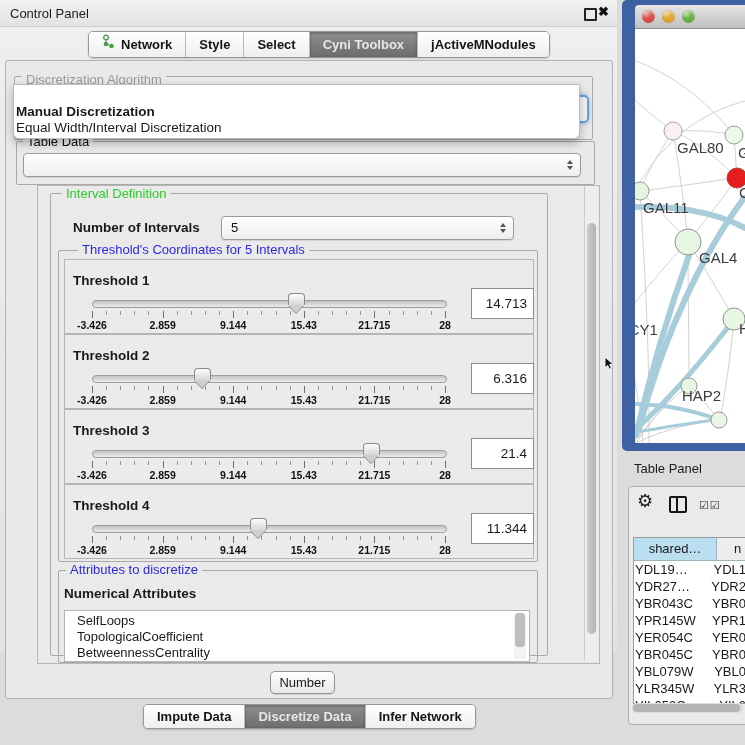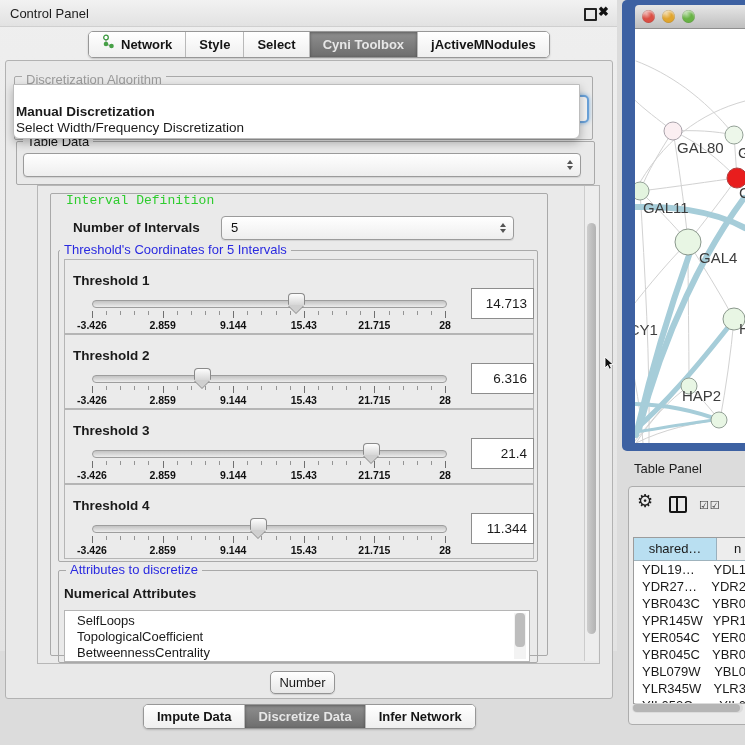--- a/index.html
+++ b/index.html
@@ -89,21 +89,21 @@
           border:1px solid #adadad;border-radius:4px 0 0 4px;}
   #tp-gear{position:absolute;left:8px;top:3px;font-size:18px;color:#1e1e1e;}
   #tp-split{position:absolute;left:40px;top:9px;width:14px;height:13px;border:2px solid #151515;border-radius:2px;}
   #tp-split:after{content:"";position:absolute;left:5px;top:0;width:2px;height:13px;background:#151515;}
   #tp-checks{position:absolute;left:70px;top:12px;font-size:11px;letter-spacing:1px;color:#2a2a2a;}
   #tp-table{position:absolute;left:4px;top:50px;width:112px;height:165px;background:#fff;border:1px solid #9c9c9c;overflow:hidden;}
   #tp-head{display:flex;height:22px;border-bottom:1px solid #9fb3bd;}
   .hc1{width:82px;background:#b9dff1;border-right:1px solid #9ab0bd;text-align:center;line-height:22px;font-size:13px;}
   .hc2{flex:1;background:#ededed;padding-left:17px;line-height:22px;font-size:13px;}
   .trow{display:flex;height:17px;}
-  .tc1{width:82px;padding-left:8px;line-height:17px;font-size:13px;white-space:nowrap;}
+  .tc1{width:82px;padding-left:1px;line-height:17px;font-size:13px;white-space:nowrap;}
   .tc2{flex:1;padding-left:10px;line-height:17px;font-size:13px;white-space:nowrap;}
   #tp-hscroll{position:absolute;left:3px;top:216px;width:111px;height:10px;border-radius:5px;background:#dcdcdc;}
   #tp-hscroll .thumb-h{position:absolute;left:1px;top:1px;width:107px;height:8px;border-radius:4px;background:#b5b5b5;}
   
   #cursor{position:absolute;left:604px;top:357px;z-index:9;}
 </style>
 </head>
 <body>
 
 <div id="stage">
@@ -159,41 +159,41 @@
 
     <div id="ghost-combo">
       <span class="arrows">
           <span class="arr-up"></span>
           <span class="arr-dn"></span>
         </span>
     </div>
 
     <div id="algo-popup">
       <div class="opt1">Manual Discretization</div>
-      <div class="opt2">Select Width/Frequency Discretization</div>
+      <div class="opt2">Equal Width/Interval Discretization</div>
     </div>
 
     <div id="scrollpane"></div>
     <div id="vscroll">
         <div class="thumb-v"></div>
       </div>
 
     <div class="group" style="left:50px;top:193px;width:496px;height:461px;"></div>
-    <span class="gtitle t-green" style="left:62px;top:194px;background:#eaeaea;font-family:Liberation Mono, monospace;">Interval Definition</span>
+    <span class="gtitle t-green" style="left:62px;top:187px;background:#eaeaea;">Interval Definition</span>
     <span style="position:absolute;left:73px;top:220px;font-weight:bold;font-size:13.5px;">Number of Intervals</span>
     <div class="combo" style="left:221px;top:216px;width:291px;height:22px;">
       <span class="cval">5</span>
       <span class="arrows">
           <span class="arr-up"></span>
           <span class="arr-dn"></span>
         </span>
     </div>
 
     <div class="group" style="left:58px;top:250px;width:478px;height:310px;"></div>
-    <span class="gtitle t-blue" style="left:60px;top:243px;background:#eaeaea;">Threshold's Coordinates for 5 Intervals</span>
+    <span class="gtitle t-blue" style="left:78px;top:243px;background:#eaeaea;">Threshold's Coordinates for 5 Intervals</span>
     <div id="thr-rows">
         <div class="thr-row" style="top: 0px;">
           <div class="thr-label">Threshold 1</div>
           <div class="track"></div>
           <div class="thumb" style="left: 223.251px;"></div>
           <div class="ticks">
             <div class="tick major" style="left: 0px;"></div>
             <div class="tick" style="left: 14.12px;"></div>
             <div class="tick" style="left: 28.24px;"></div>
             <div class="tick" style="left: 42.36px;"></div>

